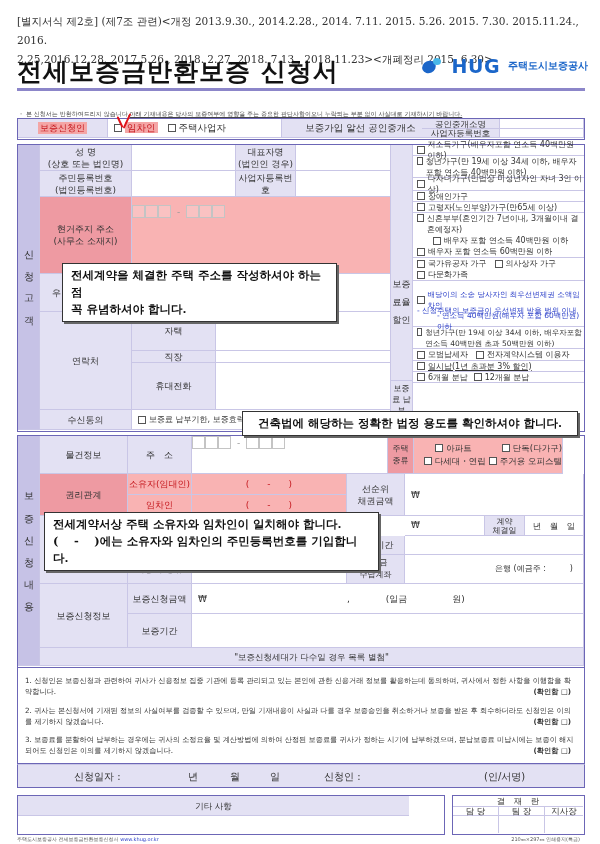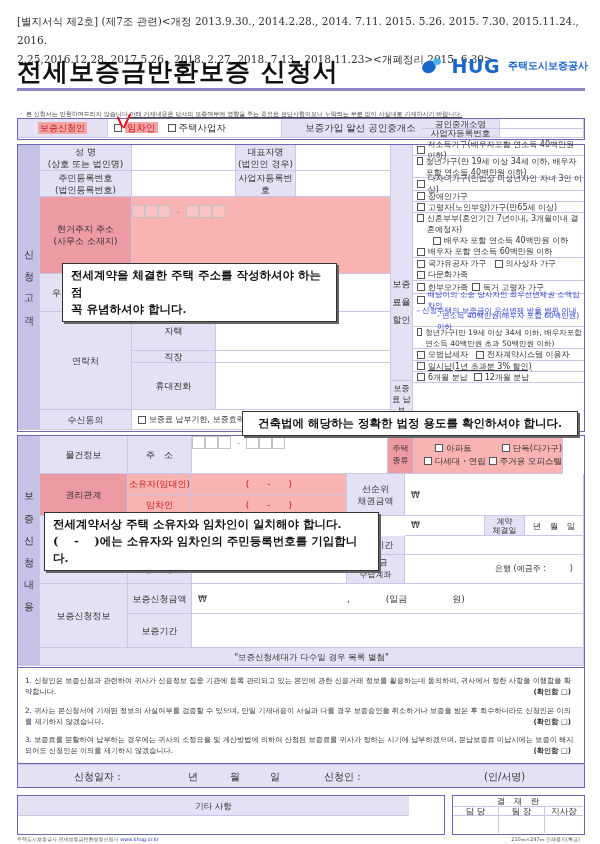--- a/index.html
+++ b/index.html
@@ -184,26 +184,20 @@
     <div class="row" style="top:113px; height:11px; border-bottom:none;">
         <span class="chk"></span>
         <span>국가유공자 가구</span>
         <span class="chk" style="margin-left:8px;"></span>
         <span>의사상자 가구</span>
       </div>
     <div class="row" style="top:124px; height:12px;">
         <span class="chk"></span>
         <span>다문화가족</span>
       </div>
-    <div class="row" style="top:136px; height:13px;">
-        <span class="chk"></span>
-        <span>한부모가족</span>
-        <span class="chk" style="margin-left:4px;"></span>
-        <span>독거 고령자 가구</span>
-      </div>
     <div class="row blue" style="top:149px; height:11px; border-bottom:none; font-size:7.5px;">
         <span class="chk"></span>
         <span>배당이의 소송 당사자인 최우선변제권 소액임차인</span>
       </div>
     <div class="row blue" style="top:160px; height:11px; border-bottom:none; font-size:7.5px;">
         <span>- 신청주택의 보증금이 우선변제 받을 범위 이내</span>
       </div>
     <div class="row blue" style="top:171px; height:11px; font-size:7.5px;padding-left:24px;">
         <span>- 연소득 40백만원(배우자 포함 60백만원) 이하</span>
       </div>

